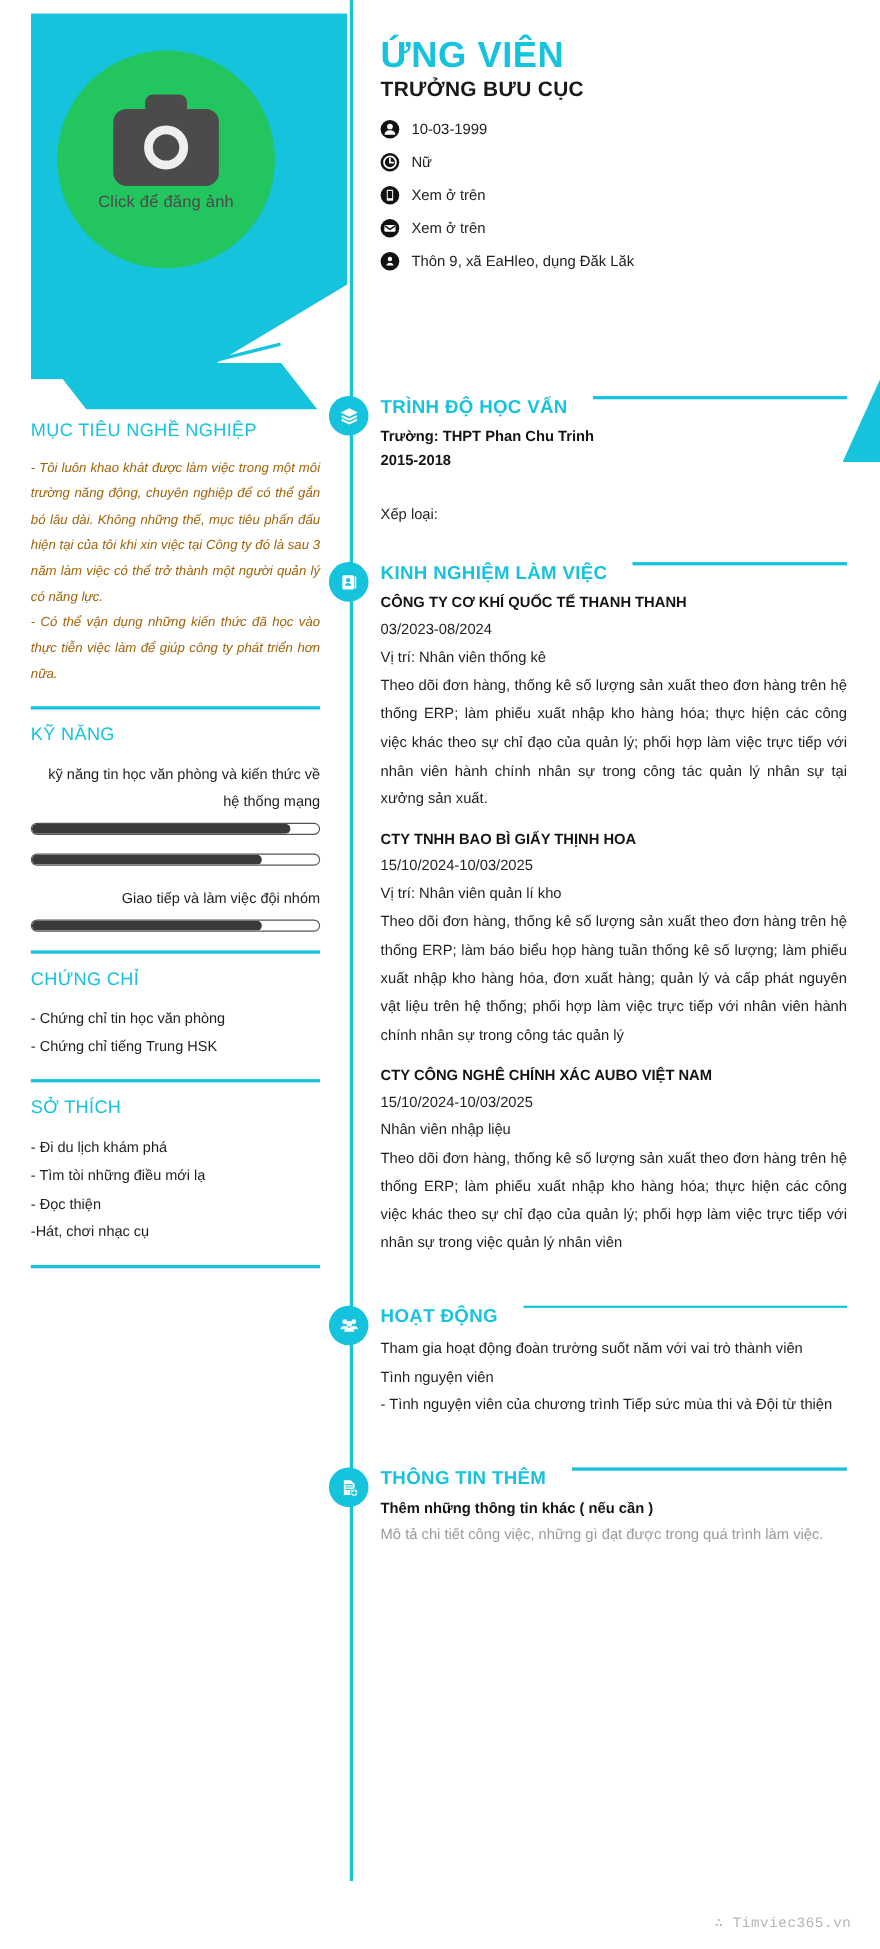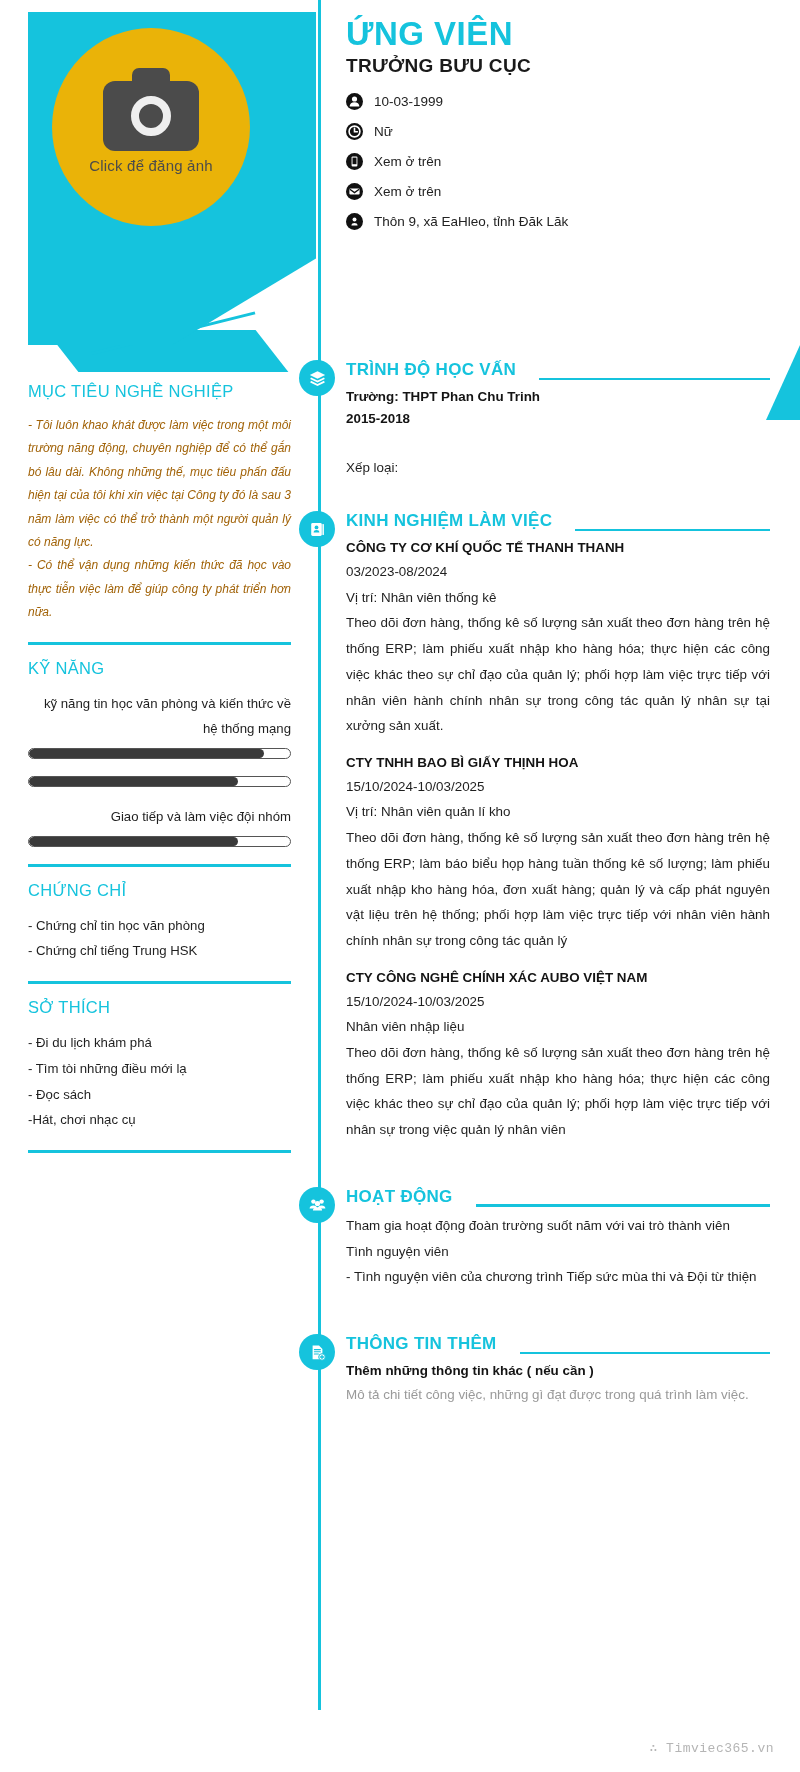--- a/index.html
+++ b/index.html
@@ -20,24 +20,24 @@
   .photo-block {
     position: absolute;
     left: 28px; top: 12px;
     width: 288px; height: 333px;
     background: #15c3dd;
     clip-path: polygon(0 0, 100% 0, 100% 74%, 50% 100%, 0 100%);
     z-index: 1;
   }
   .photo-circle {
     position: absolute;
-    left: 52px; top: 28px;
+    left: 52px; top: 46px;
     width: 198px; height: 198px;
     border-radius: 50%;
-    background: #eab308;
+    background: #22c55e;
     z-index: 2;
     display: flex;
     flex-direction: column;
     align-items: center;
     justify-content: center;
   }
   .cam {
     position: relative;
     width: 96px; height: 70px;
     background: #4b4b4b;
@@ -97,21 +97,21 @@
     left: 318px; top: 0;
     width: 3px;
     height: 1710px;
     background: #15c3dd;
     z-index: 0;
   }
 
   
   .header {
     position: absolute;
-    left: 346px; top: 16px;
+    left: 346px; top: 32px;
     width: 420px;
     z-index: 3;
   }
   .name {
     color: #15c3dd;
     font-size: 33px;
     font-weight: bold;
     letter-spacing: .5px;
     line-height: 1.12;
   }
@@ -198,21 +198,21 @@
   
   .right-col {
     position: absolute;
     left: 346px; top: 360px;
     width: 424px;
     z-index: 2;
   }
   .r-sec { position: relative; margin-bottom: 4px; }
   .r-head-row {
     display: flex;
-    align-items: flex-end;
+    align-items: flex-start;
     gap: 23px;
     margin-bottom: 6px;
   }
   .r-icon {
     position: absolute;
     left: -47px;
     width: 36px; height: 36px;
     border-radius: 50%;
     background: #15c3dd;
     display: flex;
@@ -332,21 +332,21 @@
         <span class="contact-text">Xem ở trên</span>
       </div>
 
       <div class="contact-row">
         <span class="ci">
           <svg width="17" height="17" viewBox="0 0 17 17">
               <circle cx="8.5" cy="6.4" r="2" fill="#fff"></circle>
               <path d="M5.4 12.4c0-1.7 1.4-2.5 3.1-2.5s3.1.8 3.1 2.5z" fill="#fff"></path>
             </svg>
         </span>
-        <span class="contact-text">Thôn 9, xã EaHleo, tỉnh Đăk Lăk</span>
+        <span class="contact-text">Thôn 9, xã EaHleo, dụng Đăk Lăk</span>
       </div>
 
     </div>
   </div>
 
   <div class="left-col">
 
     <div class="l-sec">
       <div class="l-head">MỤC TIÊU NGHỀ NGHIỆP</div>
       <div class="l-body">- Tôi luôn khao khát được làm việc trong một môi trường năng động, chuyên nghiệp để có thể gắn bó lâu dài. Không những thế, mục tiêu phấn đấu hiện tại của tôi khi xin việc tại Công ty đó là sau 3 năm làm việc có thể trở thành một người quản lý có năng lực.</div>
@@ -384,21 +384,21 @@
       <div class="l-head">CHỨNG CHỈ</div>
       <div class="l-line">- Chứng chỉ tin học văn phòng</div>
       <div class="l-line">- Chứng chỉ tiếng Trung HSK</div>
       <div class="l-divider"></div>
     </div>
 
     <div class="l-sec">
       <div class="l-head">SỞ THÍCH</div>
       <div class="l-line">- Đi du lịch khám phá</div>
       <div class="l-line">- Tìm tòi những điều mới lạ</div>
-      <div class="l-line">- Đọc sách</div>
+      <div class="l-line">- Đọc thiện</div>
       <div class="l-line">-Hát, chơi nhạc cụ</div>
       <div class="l-divider"></div>
     </div>
 
 
   </div>
 
   <div class="right-col">
 
     <div class="r-sec">

